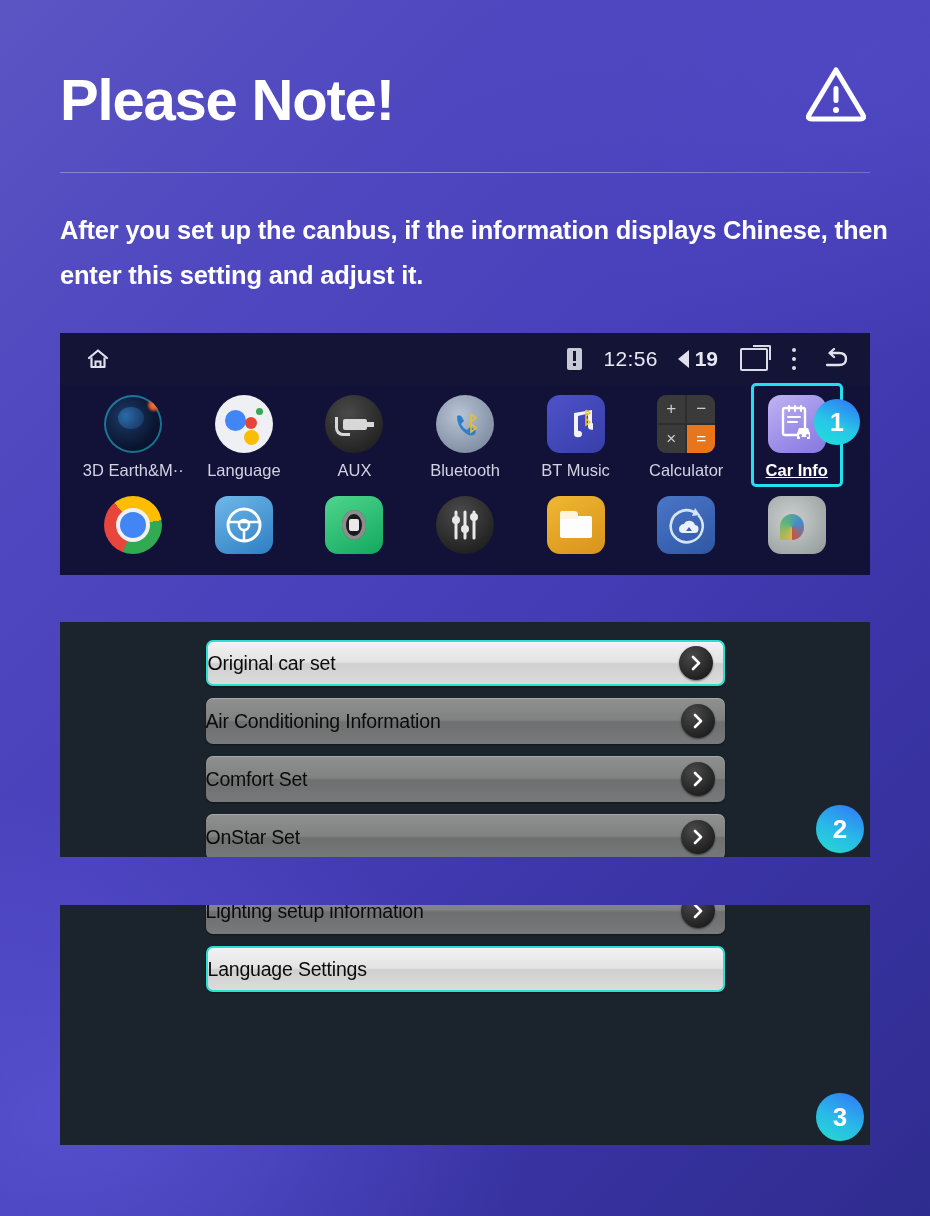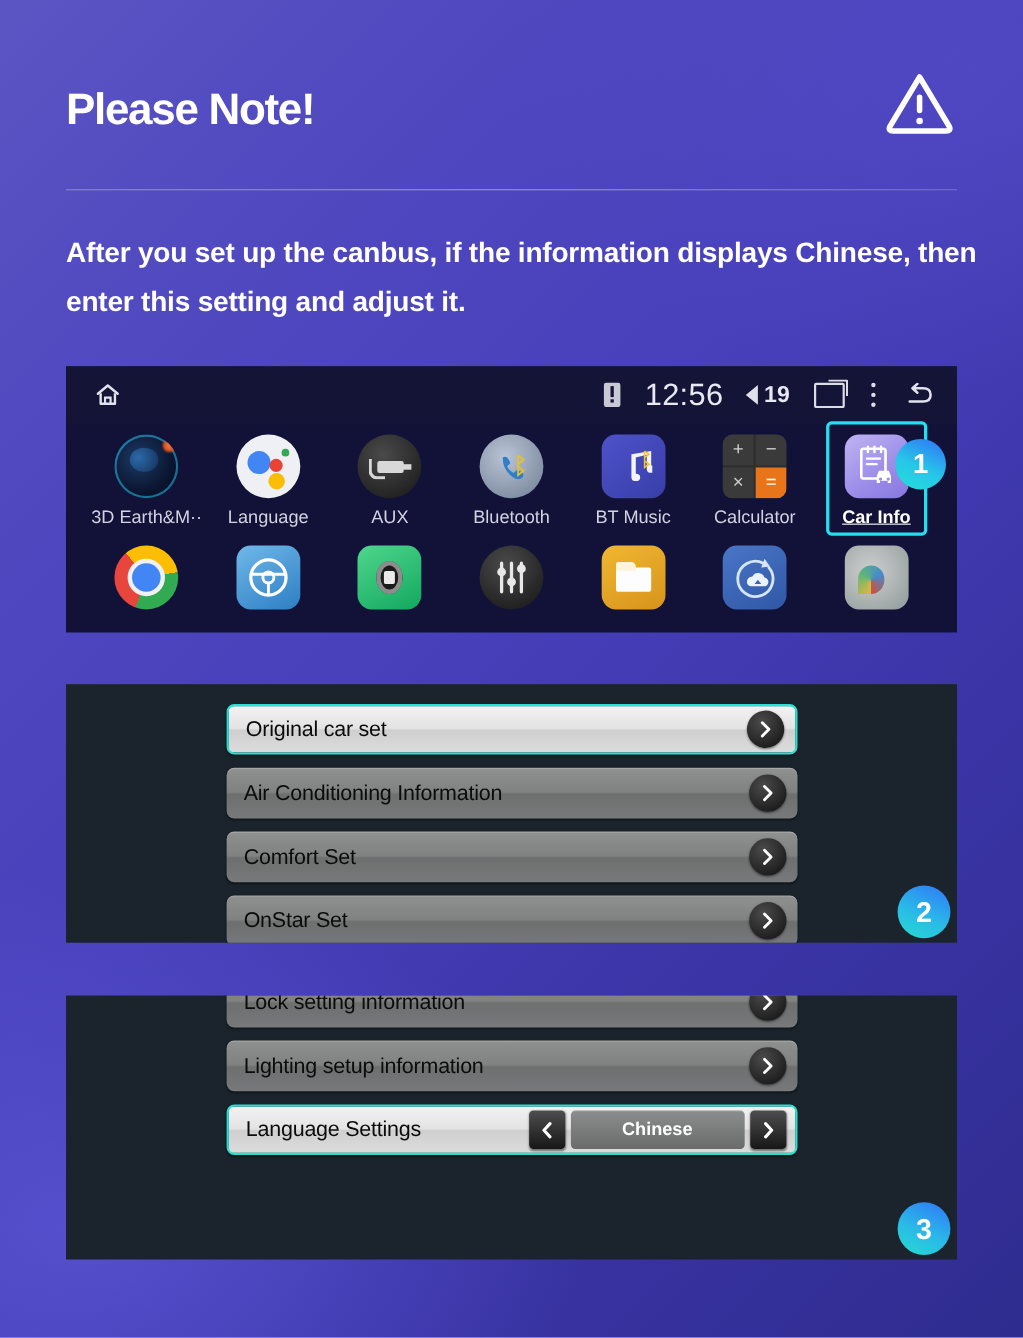--- a/index.html
+++ b/index.html
@@ -14,21 +14,21 @@
     background:
       radial-gradient(ellipse 700px 500px at 8% 92%, rgba(92,86,214,.75) 0%, rgba(92,86,214,0) 65%),
       radial-gradient(ellipse 600px 420px at 95% 5%, rgba(86,78,200,.55) 0%, rgba(86,78,200,0) 70%);
     pointer-events:none;
   }
   .page{position:relative;width:930px;height:1216px;}
 
   
   .header{position:absolute;left:60px;top:52px;width:810px;height:96px;}
   .title{
-    font-size:40px;font-weight:bold;color:#ffffff;letter-spacing:-1.2px;
+    font-size:58px;font-weight:bold;color:#ffffff;letter-spacing:-1.2px;
     line-height:96px;margin:0;
   }
   .warn-icon{position:absolute;right:0;top:8px;width:68px;height:68px;}
   .divider{position:absolute;left:60px;top:172px;width:810px;height:1px;
     background:linear-gradient(to right,rgba(255,255,255,.30),rgba(255,255,255,.42) 50%,rgba(255,255,255,.22));}
 
   .subtitle{
     position:absolute;left:60px;top:208px;width:830px;
     font-size:25.5px;font-weight:bold;color:#ffffff;line-height:45px;letter-spacing:-.2px;
   }
@@ -39,21 +39,21 @@
   #shot2{top:622px;width:810px;height:235px;background:#1b242c;}
   #shot3{top:905px;width:810px;height:240px;background:#1b242c;}
 
   
   .statusbar{position:relative;height:52px;background:#141437;}
   .sb-home{position:absolute;left:24px;top:12px;width:28px;height:28px;}
   .sb-right{position:absolute;right:20px;top:0;height:52px;display:flex;align-items:center;gap:0px;}
   .sb-warn{width:15px;height:22px;background:#c9c9d6;border-radius:2px;position:relative;margin-right:22px;}
   .sb-warn:before{content:"";position:absolute;left:6px;top:3px;width:3px;height:10px;background:#141437;}
   .sb-warn:after{content:"";position:absolute;left:6px;top:15px;width:3px;height:3px;background:#141437;}
-  .sb-time{color:#e8e8f2;font-size:28px;margin-right:20px;letter-spacing:.3px;}
+  .sb-time{color:#e8e8f2;font-size:21px;margin-right:20px;letter-spacing:.3px;}
   .sb-spk{width:0;height:0;border-top:9px solid transparent;border-bottom:9px solid transparent;
           border-right:11px solid #e0e0ec;margin-right:6px;}
   .sb-vol{color:#e8e8f2;font-size:21px;font-weight:bold;margin-right:22px;}
   .sb-recent{width:24px;height:19px;border:2.5px solid #dcdce8;border-radius:2px;margin-right:24px;position:relative;}
   .sb-recent:before{content:"";position:absolute;right:-5px;top:-5px;width:16px;height:13px;
     border:2.5px solid #dcdce8;border-left:none;border-bottom:none;border-radius:0 2px 0 0;}
   .sb-dots{width:4px;height:22px;margin-right:26px;display:flex;flex-direction:column;justify-content:space-between;}
   .sb-dots i{display:block;width:4px;height:4px;background:#dcdce8;border-radius:50%;}
   .sb-back{width:28px;height:22px;}
 
@@ -115,21 +115,21 @@
     color:#fff;font-size:25px;font-weight:bold;display:flex;align-items:center;justify-content:center;z-index:5;}
 
   
   .list{padding:18px 0 0 0;}
   .row{
     position:relative;margin:0 auto 12px auto;width:519px;height:46px;border-radius:7px;
     background:linear-gradient(to bottom,#8f9090 0%,#808181 48%,#6e6f6f 52%,#77797a 100%);
     box-shadow:0 1px 0 rgba(255,255,255,.22) inset,0 1px 2px rgba(0,0,0,.45);
     display:flex;align-items:center;box-sizing:border-box;
   }
-  .row .rlabel{padding-left:16px;font-size:19.5px;color:#0b0b0b;letter-spacing:-.2px;}
+  .row .rlabel{font-size:19.5px;color:#0b0b0b;letter-spacing:-.2px;}
   .row.hl{
     background:linear-gradient(to bottom,#f2f2f2 0%,#e3e3e3 48%,#cfcfcf 52%,#dcdcdc 100%);
     border:2.5px solid #29e0d2;
   }
   .chev{position:absolute;right:10px;top:50%;transform:translateY(-50%);width:34px;height:34px;border-radius:50%;
     background:radial-gradient(circle at 38% 30%,#4a4a4a,#1e1e1e 75%);display:flex;align-items:center;justify-content:center;
     box-shadow:0 1px 2px rgba(0,0,0,.5);}
   .chev svg{display:block;}
 
   .lang-ctrl{position:absolute;right:8px;top:50%;transform:translateY(-50%);display:flex;align-items:center;gap:5px;}
@@ -339,47 +339,26 @@
             </svg>
         </span>
       </div>
     </div>
   </div>
   <div class="badge" id="badge2">2</div>
 
   <div class="shot" id="shot3">
     <div class="list" style="padding-top:0;margin-top:-17px">
       <div class="row">
-        <span class="rlabel">Lock setting information</span>
-        <span class="chev">
-          <svg width="16" height="16" viewBox="0 0 16 16">
-              <path d="M5 2 L11 8 L5 14" fill="none" stroke="#fff" stroke-width="2.6" stroke-linecap="round" stroke-linejoin="round"></path>
-            </svg>
-        </span>
-      </div>
-      <div class="row">
         <span class="rlabel">Lighting setup information</span>
         <span class="chev">
           <svg width="16" height="16" viewBox="0 0 16 16">
               <path d="M5 2 L11 8 L5 14" fill="none" stroke="#fff" stroke-width="2.6" stroke-linecap="round" stroke-linejoin="round"></path>
             </svg>
         </span>
       </div>
       <div class="row hl">
         <span class="rlabel">Language Settings</span>
-        <span class="lang-ctrl">
-          <span class="lbtn">
-            <svg width="15" height="16" viewBox="0 0 15 16">
-                <path d="M10 2 L4.5 8 L10 14" fill="none" stroke="#fff" stroke-width="2.8" stroke-linecap="round" stroke-linejoin="round"></path>
-              </svg>
-          </span>
-          <span class="lval">Chinese</span>
-          <span class="lbtn">
-            <svg width="15" height="16" viewBox="0 0 15 16">
-                <path d="M5 2 L10.5 8 L5 14" fill="none" stroke="#fff" stroke-width="2.8" stroke-linecap="round" stroke-linejoin="round"></path>
-              </svg>
-          </span>
-        </span>
       </div>
     </div>
   </div>
   <div class="badge" id="badge3">3</div>
 </div>
 
 </body></html>

